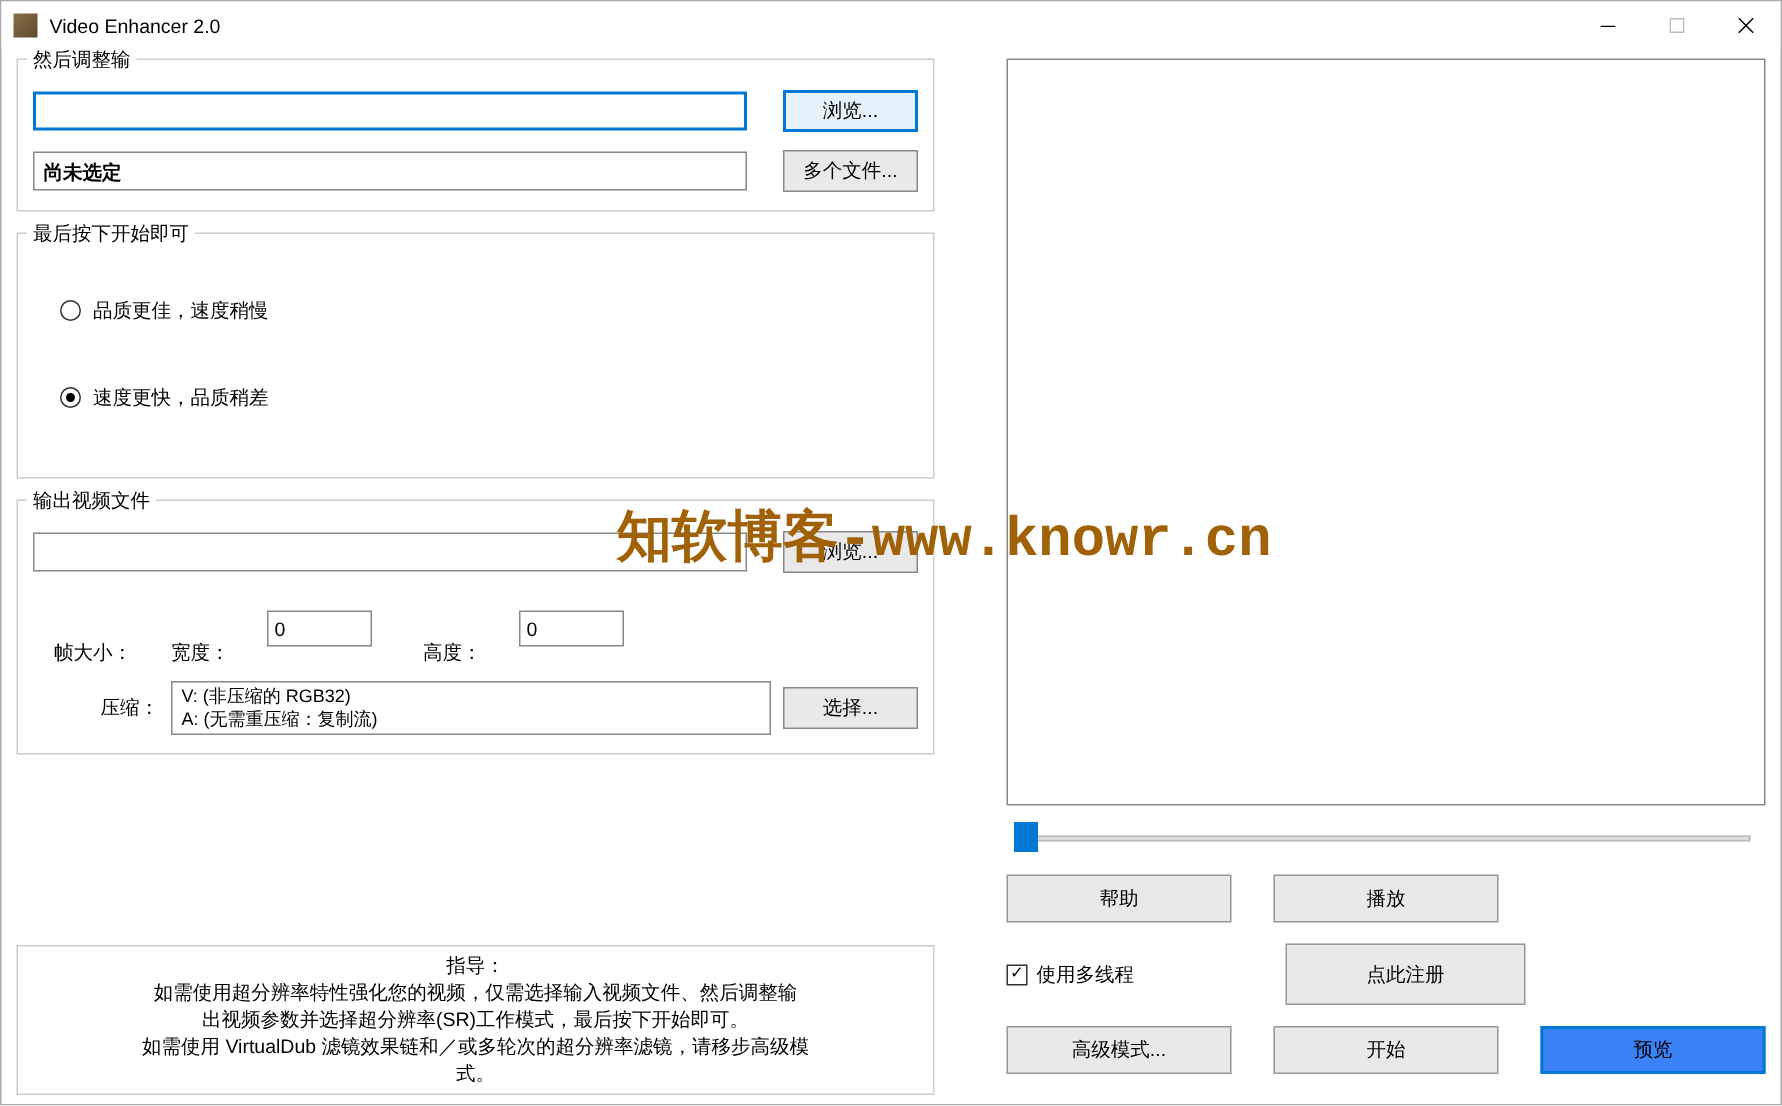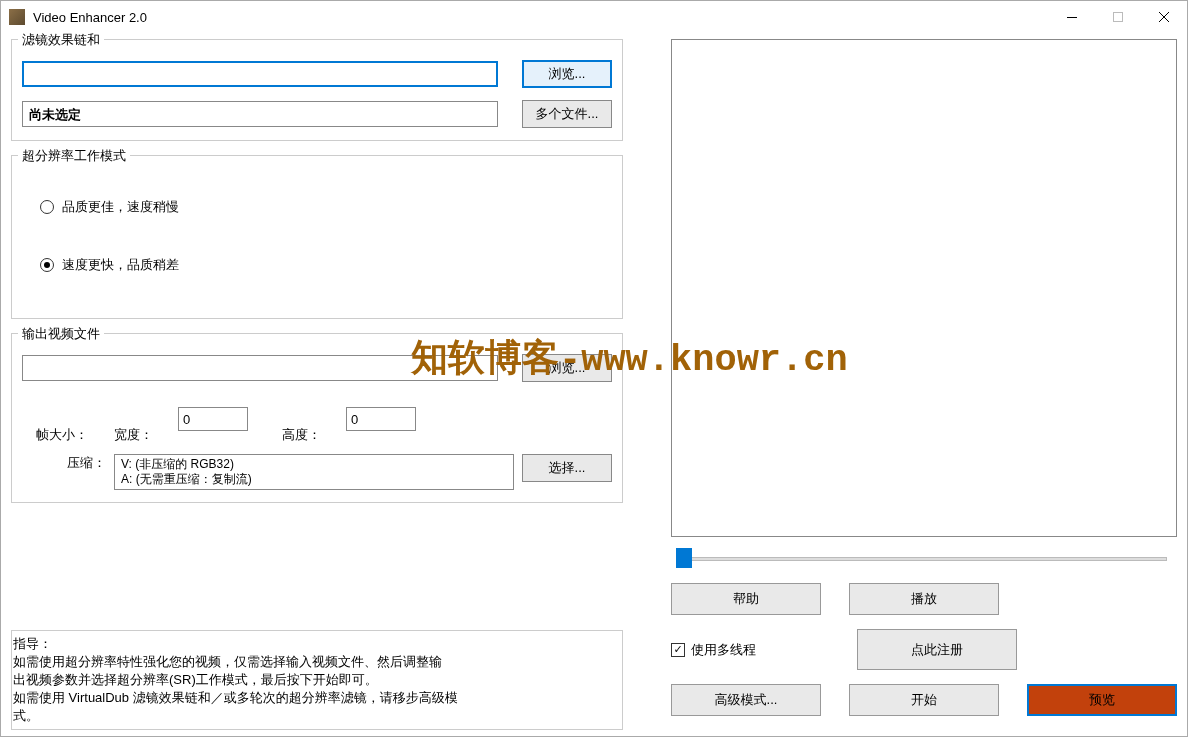--- a/index.html
+++ b/index.html
@@ -22,36 +22,36 @@
 .text-input.highlight { border: 2px solid #0078d4; }
 .text-display { height: 26px; border: 1px solid #888; padding: 4px 6px; background: #fff; font-size: 13px; line-height: 18px; font-weight: bold; }
 .btn { height: 28px; border: 1px solid #888; background: #e9e9e9; padding: 0 6px; font-size: 13px; cursor: pointer; min-width: 90px; }
 .btn.highlight { border: 2px solid #0078d4; background: #e5f1fb; }
 .radio-row { display: flex; align-items: center; gap: 8px; padding: 6px 18px; margin: 8px 0; }
 .radio-circle { width: 14px; height: 14px; border: 1px solid #333; border-radius: 50%; display: flex; align-items: center; justify-content: center; }
 .radio-dot { width: 6px; height: 6px; background: #000; border-radius: 50%; }
 .label { font-size: 13px; }
 .num-input { width: 70px; height: 24px; border: 1px solid #888; padding: 2px 4px; font-size: 13px; text-align: left; }
 .compress-box { flex: 1; border: 1px solid #888; padding: 2px 6px; font-size: 12px; line-height: 15px; background: #fff; }
-.guide-box { border: 1px solid #ccc; padding: 4px 1px; font-size: 13px; line-height: 18px; margin-top: auto; }
+.guide-box { border: 1px solid #ccc; padding: 4px 1px; text-align: center; font-size: 13px; line-height: 18px; margin-top: auto; }
 .preview-area { flex: 1; border: 1px solid #888; background: #fff; margin-bottom: 10px; }
 .slider-row { height: 24px; display: flex; align-items: center; margin-bottom: 12px; }
 .slider-track { flex: 1; height: 4px; background: #ddd; border: 1px solid #bbb; position: relative; margin-left: 10px; margin-right: 10px; }
 .slider-thumb { position: absolute; left: -6px; top: -10px; width: 16px; height: 20px; background: #0078d4; }
 .btn-grid { display: grid; grid-template-columns: repeat(3, 1fr); gap: 14px 28px; margin-bottom: 14px; }
 .big-btn { height: 32px; border: 1px solid #999; background: #e9e9e9; font-size: 13px; cursor: pointer; }
-.big-btn.highlight { border: 2px solid #0078d4; background: #c2410c; }
+.big-btn.highlight { border: 2px solid #0078d4; background: #3b82f6; }
 .mid-row { display: flex; align-items: center; gap: 10px; margin-bottom: 14px; }
 .checkbox-wrap { display: flex; align-items: center; gap: 6px; flex: 1; }
 .checkbox { width: 14px; height: 14px; border: 1px solid #333; display: flex; align-items: center; justify-content: center; font-size: 11px; line-height: 1; }
 .mid-btn { width: 160px; height: 41px; border: 1px solid #999; background: #e9e9e9; font-size: 13px; cursor: pointer; }
 .watermark { position: absolute; top: 332px; left: 410px; font-size: 37px; font-weight: bold; color: #a16207; letter-spacing: 0; pointer-events: none; z-index: 10; font-family: Liberation Mono, monospace; }
 .frame-row { display: flex; align-items: center; gap: 8px; margin: 12px 0 10px 14px; }
 .frame-row .label { min-width: 56px; margin-top: 32px; }
-.compress-row { display: flex; gap: 8px; margin: 6px 0 0 14px; }
+.compress-row { display: flex; align-items: center; gap: 8px; margin: 6px 0 0 14px; }
 </style>
 </head>
 <body>
 
 <div class="window">
   <div class="titlebar">
     <div class="titlebar-icon"></div>
     <div class="titlebar-text">Video Enhancer 2.0</div>
     <div class="titlebar-buttons">
       <div class="titlebar-btn">
@@ -70,33 +70,33 @@
             <line x1="10" y1="0" x2="0" y2="10" stroke-width="1"></line>
           </svg>
       </div>
     </div>
   </div>
 
   <div class="content">
     <div class="left-panel">
 
       <div class="groupbox">
-        <div class="groupbox-title">滤镜效果链和</div>
+        <div class="groupbox-title">然后调整输</div>
         <div class="row" style="margin-top:10px;">
           <input class="text-input highlight" type="text" style="">
           <button class="btn highlight">浏览...</button>
         </div>
         <div class="row" style="margin-top:12px;">
           <div class="text-display" style="flex:1;">尚未选定</div>
           <button class="btn">多个文件...</button>
         </div>
       </div>
 
       <div class="groupbox" style="padding-bottom:20px;">
-        <div class="groupbox-title">超分辨率工作模式</div>
+        <div class="groupbox-title">最后按下开始即可</div>
         <div class="radio-row" style="margin-top:26px;">
           <div class="radio-circle"></div>
           <span class="label">品质更佳，速度稍慢</span>
         </div>
         <div class="radio-row" style="margin-top:28px; margin-bottom:18px;">
           <div class="radio-circle">
               <div class="radio-dot"></div>
             </div>
           <span class="label">速度更快，品质稍差</span>
         </div>

